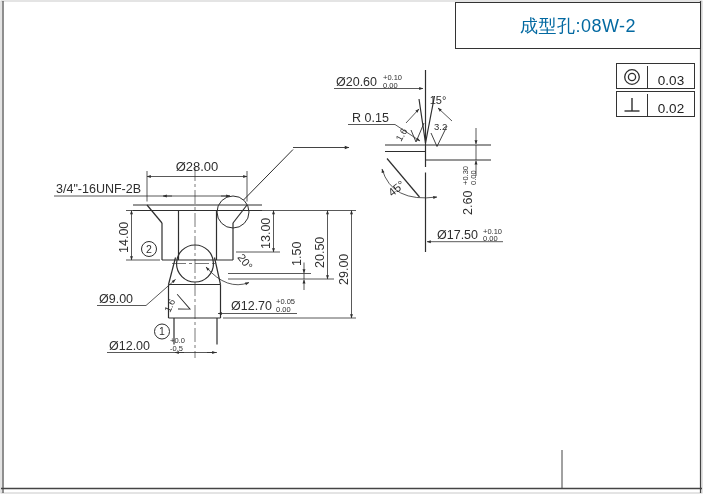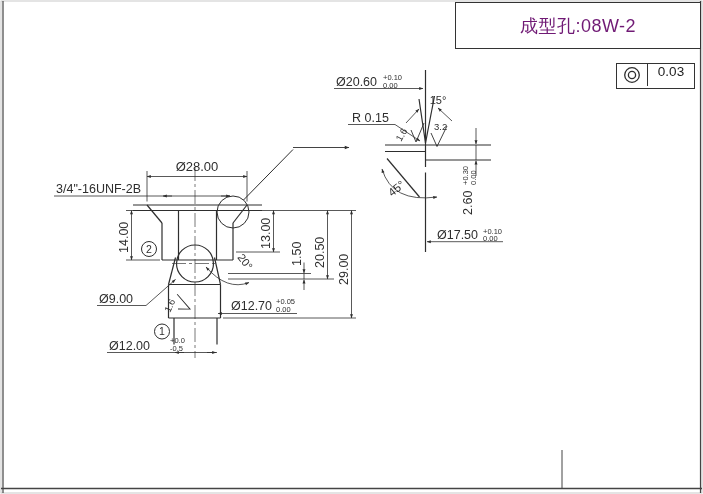--- a/index.html
+++ b/index.html
@@ -1,22 +1,22 @@
 <!DOCTYPE html>
 <html><head>
 <meta charset="utf-8">
 <style>
   html,body{margin:0;padding:0;background:#fff;}
   #stage{position:relative;width:703px;height:494px;background:#fff;overflow:hidden;
          font-family:"Liberation Sans",sans-serif;color:#2e2e2e;}
   #drawing{position:absolute;left:0;top:0;}
   .box{position:absolute;border:1.6px solid #333;background:#fff;box-sizing:border-box;}
   #title-box{left:455px;top:2px;width:246px;height:47px;display:flex;align-items:center;justify-content:center;
-             font-size:18px;letter-spacing:.5px;color:#701a75;}
-  .gdt{display:flex;align-items:flex-start;}
+             font-size:18px;letter-spacing:.5px;color:#0369a1;}
+  .gdt{display:flex;align-items:flex-end;}
   .gdt .sym{width:30px;display:flex;align-items:center;justify-content:center;border-right:1.4px solid #333;}
   .gdt .val{flex:1;display:flex;align-items:center;justify-content:center;font-size:13.5px;color:#222;}
   #gdt-1{left:616px;top:63px;width:79px;height:26px;}
   #gdt-2{left:616px;top:91px;width:79px;height:26px;}
   #unit-note{position:absolute;left:566px;top:456px;width:132px;height:30px;display:flex;align-items:center;
              justify-content:flex-end;font-size:16px;color:#222;}
   svg text{fill:#2e2e2e;}
 </style>
 </head>
 <body>
@@ -228,15 +228,24 @@
 
 <div id="gdt-1" class="box gdt">
   <span class="sym">
     <svg width="22" height="22" viewBox="0 0 22 22" fill="none" stroke="#2e2e2e" stroke-width="1.3">
       <circle cx="11" cy="11" r="7.3"></circle>
           <circle cx="11" cy="11" r="3.6"></circle>
     </svg>
   </span>
   <span class="val">0.03</span>
 </div>
+<div id="gdt-2" class="box gdt">
+  <span class="sym">
+    <svg width="22" height="22" viewBox="0 0 22 22" stroke="#2e2e2e" stroke-width="1.4">
+      <line x1="11" y1="4" x2="11" y2="17"></line>
+          <line x1="3.5" y1="17" x2="18.5" y2="17"></line>
+    </svg>
+  </span>
+  <span class="val">0.02</span>
+</div>
 
 
 </div>
 
 </body></html>

